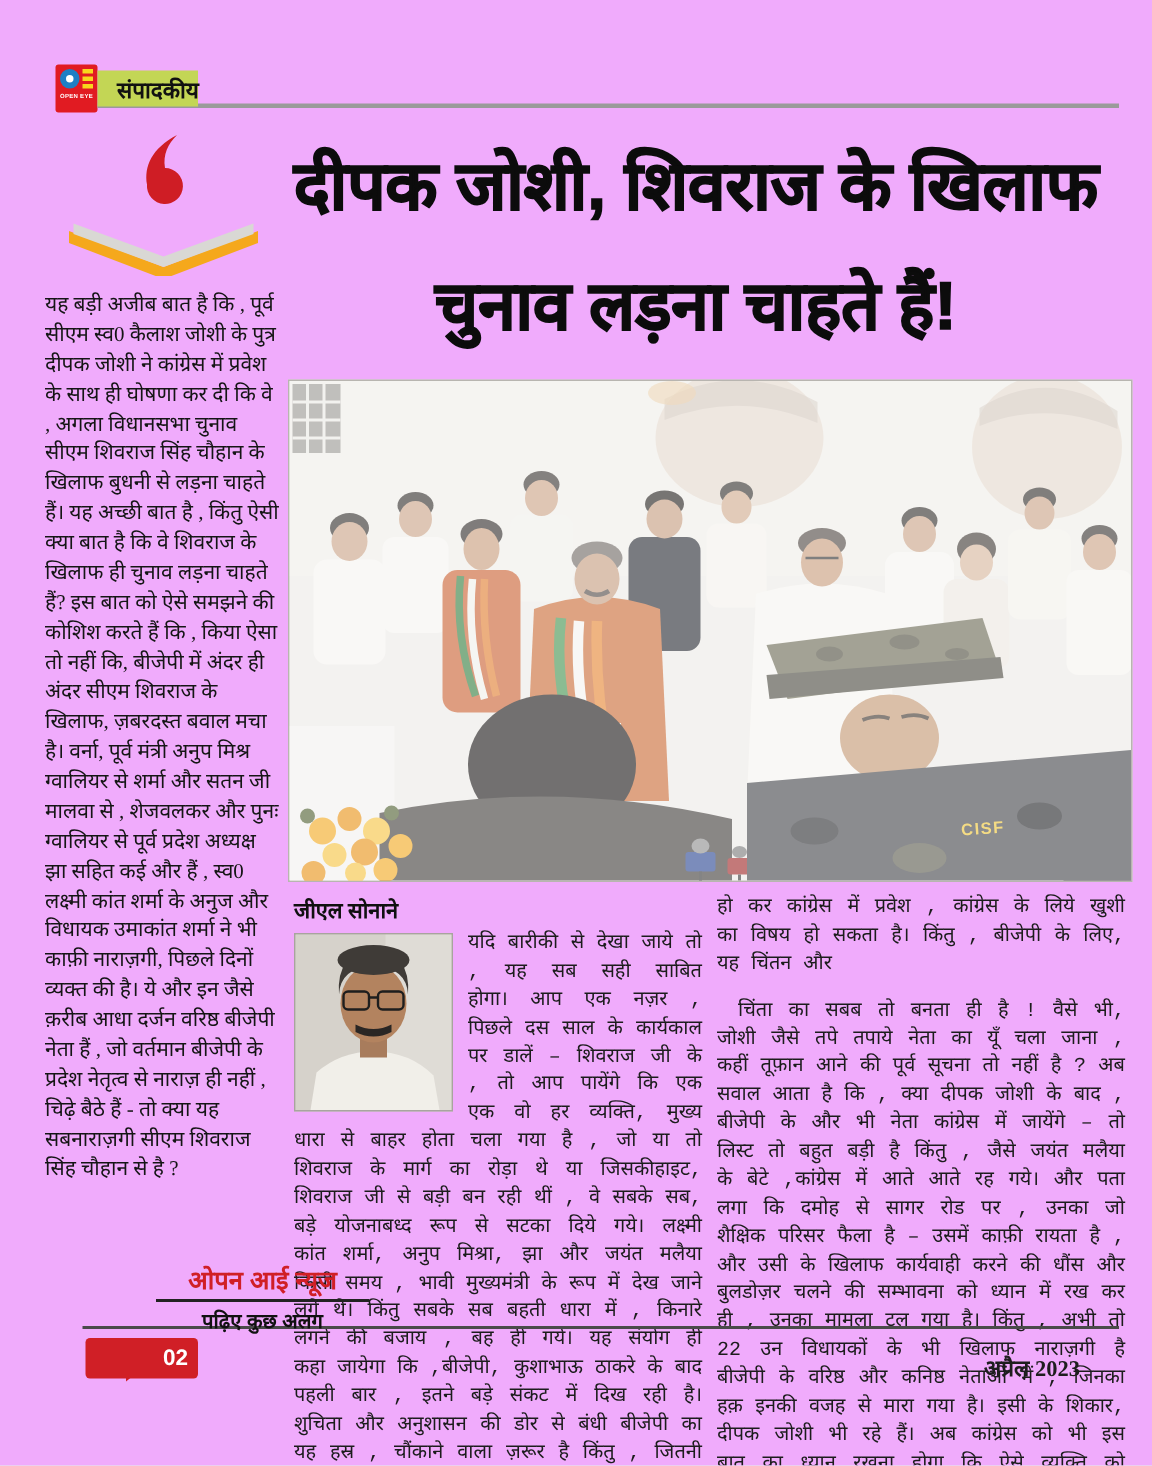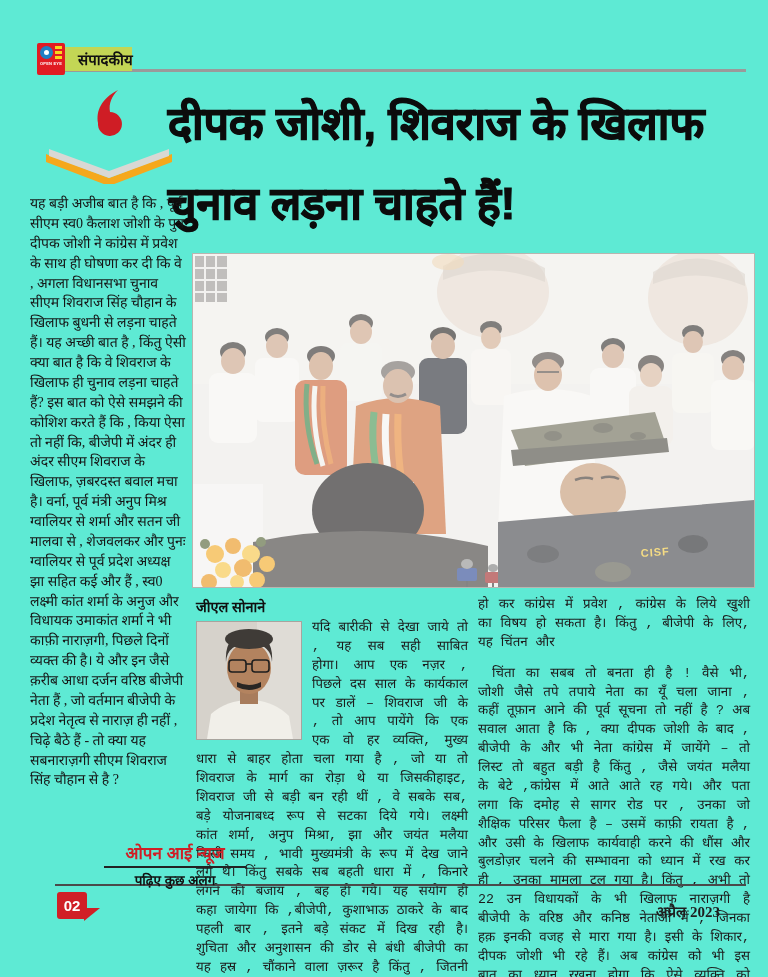--- a/index.html
+++ b/index.html
@@ -1,32 +1,32 @@
 <!DOCTYPE html>
 <html><head>
 <meta charset="utf-8">
 <style>
   html,body{margin:0;padding:0;background:#e9e9e9;}
-  .page{position:relative;width:768px;height:977px;background:#5eead4;overflow:hidden;
+  .page{position:relative;width:768px;height:977px;background:#f0abfc;overflow:hidden;
         font-family:"Liberation Sans",sans-serif;margin:0 auto;}
 
   
   .logo-box{position:absolute;left:37px;top:43px;width:28px;height:32px;background:#e11b22;
             border-radius:2px;display:flex;flex-direction:column;align-items:center;padding-top:3px;box-sizing:border-box;}
   .logo-row{display:flex;align-items:center;gap:2px;}
   .logo-donut{width:13px;height:13px;border:4px solid #1f7fc4;border-radius:50%;background:#fff;box-sizing:border-box;}
   .logo-bars{display:flex;flex-direction:column;gap:2px;}
   .logo-bars span{display:block;width:7px;height:3px;background:#f8d71c;}
   .logo-text{font-size:4px;color:#fff;font-weight:bold;letter-spacing:.2px;margin-top:2px;white-space:nowrap;}
   .section-bar{position:absolute;left:65px;top:47px;width:67px;height:24px;background:#c3d655;display:flex;align-items:center;z-index:2;}
   .section-bar span{font-size:15px;font-weight:bold;color:#111;padding-left:13px;white-space:nowrap;}
   .header-rule{position:absolute;left:65px;top:69px;width:681px;height:3px;background:#9a9a9a;}
 
   
-  .headline{position:absolute;left:168px;top:84px;width:592px;text-align:left;color:#0c0c0c;}
+  .headline{position:absolute;left:168px;top:84px;width:592px;text-align:center;color:#0c0c0c;}
   .h-line{font-size:45px;line-height:80px;font-weight:bold;-webkit-text-stroke:1.1px #0c0c0c;white-space:nowrap;}
 
   
   .sidebar{position:absolute;left:30px;top:88px;width:157px;}
   .quote-mark{display:block;margin:0 auto;}
   .chevron{display:block;margin:4px auto 0;}
   .sidebar-text{margin-top:10px;text-align:left;font-size:14px;font-weight:normal;line-height:1.42;
                 color:#151515;font-family:"Liberation Serif",serif;}
 
   
@@ -36,21 +36,21 @@
   .article-col1{position:absolute;left:196px;top:596px;width:272px;}
   .article-col2{position:absolute;left:478px;top:596px;width:272px;}
   .byline{font-size:14.5px;font-weight:bold;color:#101010;margin:0 0 3px 0;font-family:"Liberation Serif",serif;}
   .body-text{font-size:13.3px;line-height:1.42;color:#1c1c1c;text-align:justify;font-family:Liberation Mono, monospace;margin:0;}
   .p2{text-indent:14px;margin-top:12px;}
   .portrait{float:left;width:104px;height:117px;border:1px solid #a8a49e;margin:2px 10px 4px 0;background:#d6d2cb;}
 
   
   .footer-rule{position:absolute;left:55px;top:884px;width:691px;height:2px;background:#4a4a4a;}
   .page-badge{position:absolute;left:57px;top:892px;width:30px;height:27px;background:#d01f26;border-radius:3px;
-              color:#fff;font-weight:bold;font-size:15px;display:flex;align-items:center;justify-content:center;z-index:2;}
+              color:#fff;font-weight:bold;font-size:15px;display:flex;align-items:center;justify-content:center;z-index:2;padding-left:45px;}
   .badge-arrow{position:absolute;left:84px;top:908px;width:0;height:0;
                border-top:13px solid #d01f26;border-right:16px solid transparent;}
   .masthead-footer{position:absolute;left:100px;top:844px;width:150px;text-align:center;}
   .masthead-title{color:#d01f26;font-size:17px;font-weight:bold;line-height:1.15;white-space:nowrap;}
   .masthead-underline{height:2px;background:#222;margin:2px 4px 3px 4px;}
   .masthead-tagline{color:#111;font-size:13.5px;font-weight:bold;white-space:nowrap;}
   .footer-date{position:absolute;right:48px;top:901px;font-size:15px;color:#1e1e1e;font-weight:bold;
                font-family:"Liberation Serif",serif;white-space:nowrap;}
 </style>
 </head>

